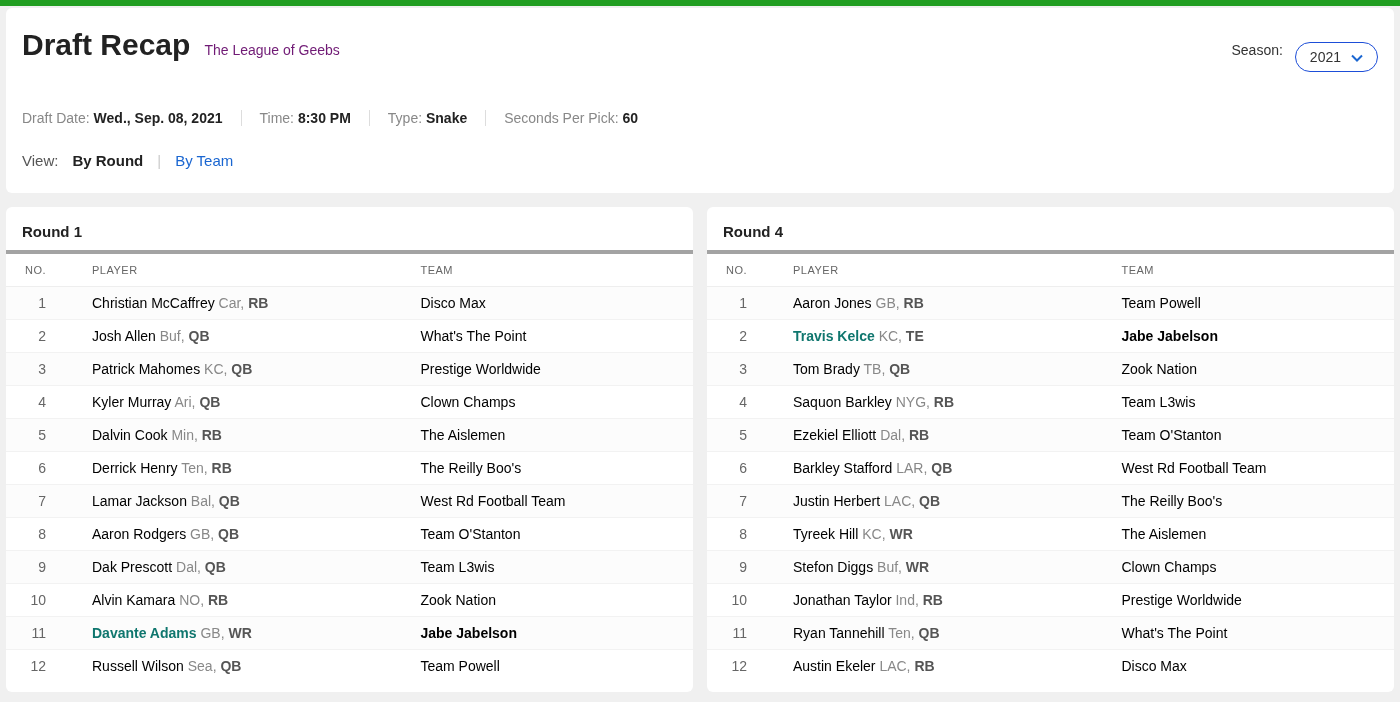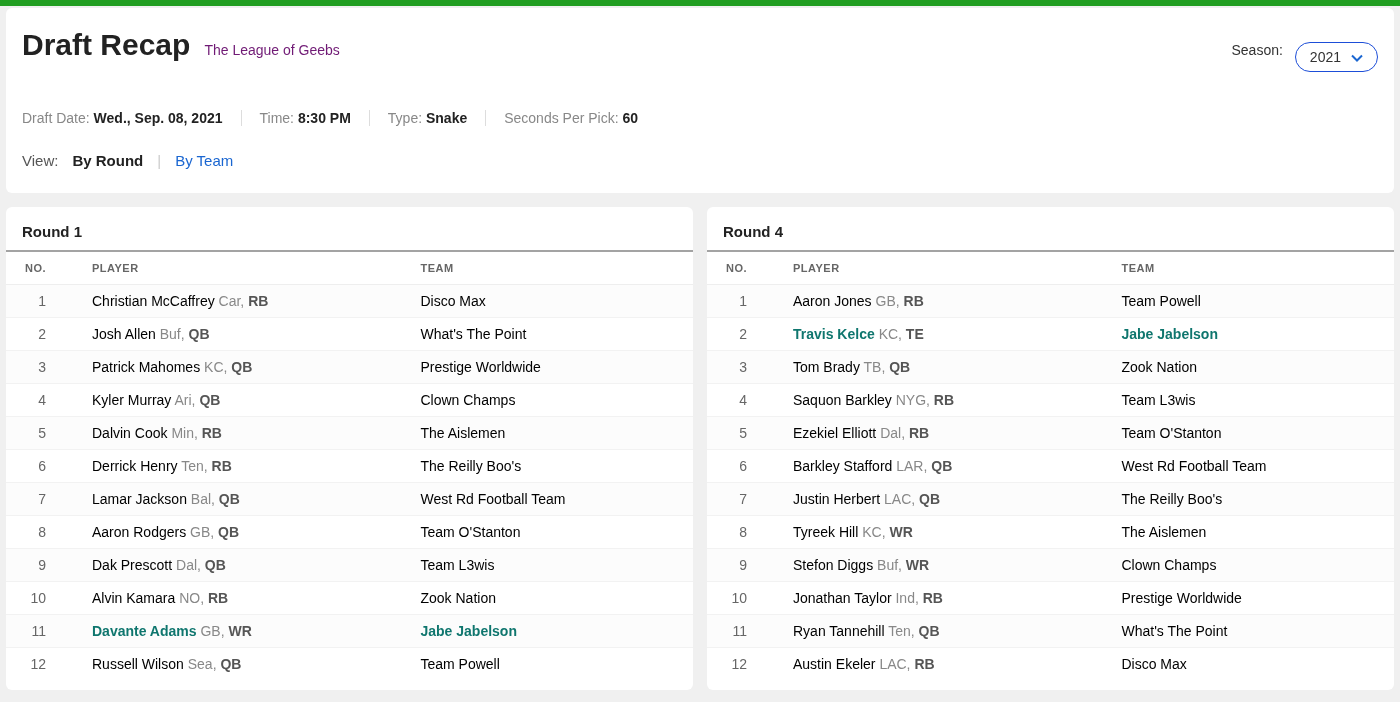--- a/index.html
+++ b/index.html
@@ -97,40 +97,40 @@
     color: #222;
     padding: 0 16px 10px 16px;
   }
   table { width: 100%; border-collapse: collapse; }
   thead th {
     text-align: left;
     font-size: 11px;
     color: #666;
     letter-spacing: 0.5px;
     padding: 10px 16px;
-    border-top: 2px solid #a3a3a3;
+    border-top: 4px solid #a3a3a3;
     border-bottom: 1px solid #eee;
-    font-weight: 700;
+    font-weight: 400;
   }
   tbody td {
     padding: 8px 16px;
     border-top: 1px solid #f2f2f2;
     font-size: 14px;
     vertical-align: middle;
   }
   tbody tr:nth-child(odd) { background: #fcfcfc; }
   col.no { width: 70px; }
   col.player { }
   col.team { width: 42%; }
   .no-cell { text-align: right; color: #666; padding-right: 30px; }
   .link { color: #000000; cursor: pointer; }
   .det { color: #888; }
   .det-pos { color: #555; font-weight: 600; }
   .hl .link { font-weight: 700; color: #0f766e; }
-  .hl .team-link { font-weight: 700; color: #0f766e; }
+  .hl .team-link { font-weight: 700; color: #000000; }
 </style>
 </head>
 <body>
 
 <div class="top-bar"></div>
 
 <div class="page">
 
   <div class="header-card">
     <div class="title-row">

